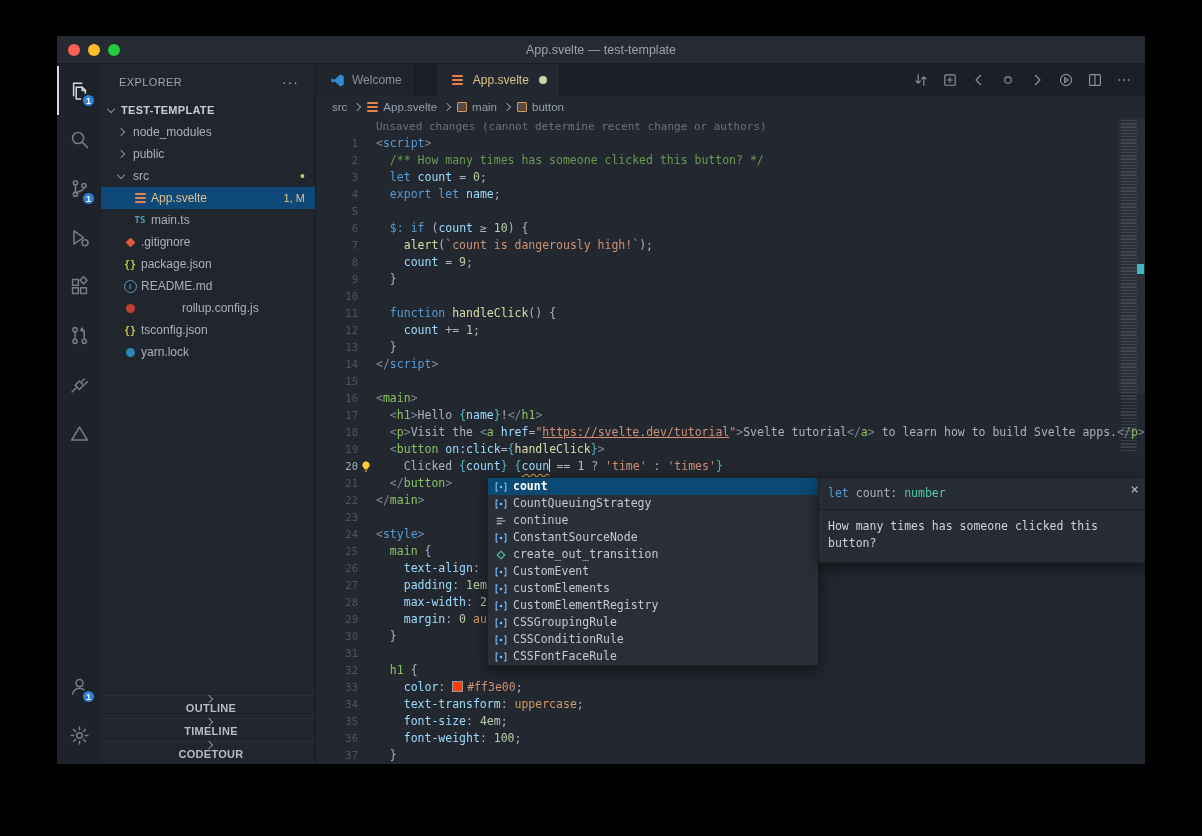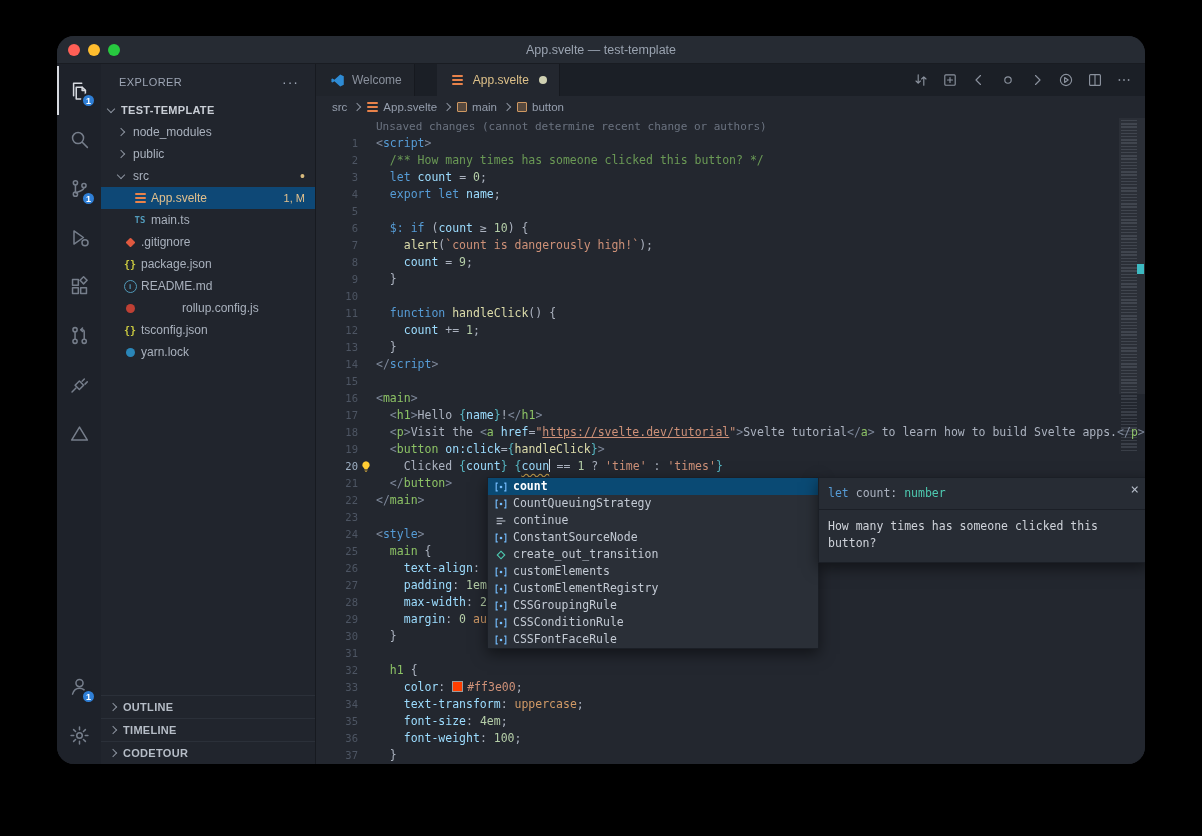--- a/index.html
+++ b/index.html
@@ -1,19 +1,19 @@
 <!DOCTYPE html>
 <html><head>
 <meta charset="utf-8">
 <style>
   html,body{margin:0;padding:0;background:#000;}
   .stage{position:relative;width:1202px;height:836px;background:#000;overflow:hidden;
          font-family:"Liberation Sans", sans-serif;}
   .window{position:absolute;left:57px;top:36px;width:1088px;height:728px;background:#23272f;
-          border-radius:17px;overflow:hidden;display:flex;flex-direction:column;
+          border-radius:2px;overflow:hidden;display:flex;flex-direction:column;
           box-shadow:0 20px 60px rgba(0,0,0,.75);}
   
   .titlebar{height:27px;flex:none;background:#262b33;border-bottom:1px solid #191c22;
             display:flex;align-items:center;justify-content:center;position:relative;}
   .traffic{position:absolute;left:11px;top:0;height:100%;display:flex;align-items:center;gap:8px;}
   .tl{width:12px;height:12px;border-radius:50%;}
   .tl.red{background:#ff5f56}.tl.yellow{background:#ffbd2e}.tl.green{background:#27c93f}
   .win-title{font-size:12.5px;color:#9aa3b0;}
   .body{flex:1;display:flex;min-height:0;}
   
@@ -47,21 +47,21 @@
   .f-ic{width:18px;flex:none;display:inline-flex;justify-content:center;align-items:center;}
   .txt-icon{font-family:"DejaVu Sans Mono",monospace;font-size:9px;font-weight:bold;}
   .diamond-icon{width:7px;height:7px;background:#e0593f;transform:rotate(45deg);border-radius:1px;display:inline-block;}
   .dot-icon{width:9px;height:9px;border-radius:50%;display:inline-block;}
   .circle-i{width:11px;height:11px;border-radius:50%;border:1px solid #519aba;color:#519aba;
             font-size:8px;font-weight:bold;display:inline-flex;align-items:center;justify-content:center;}
   .svelte-bars{display:inline-flex;flex-direction:column;gap:1.5px;}
   .svelte-bars i{width:11px;height:2.2px;background:#e8824a;border-radius:1px;display:block;}
   .sb-sections{flex:none;}
   .sb-section{height:22px;display:flex;align-items:center;border-top:1px solid #2b3039;
-              font-weight:bold;font-size:11px;color:#b6bdc7;letter-spacing:.3px;padding-left:6px;cursor:pointer;}
+              font-weight:bold;font-size:11px;color:#b6bdc7;letter-spacing:.3px;padding-left:6px;cursor:pointer;flex-direction:column;}
   
   .editorcol{flex:1;min-width:0;display:flex;flex-direction:column;background:#23272f;}
   .tabbar{height:32px;flex:none;background:#1b1f26;display:flex;align-items:stretch;}
   .tab{display:flex;align-items:center;gap:6px;padding:0 12px;font-size:12px;color:#8a919d;
        background:#20242b;border-right:1px solid #16191f;cursor:pointer;white-space:nowrap;}
   .tab.active{background:#23272f;color:#ddc089;}
   .dirty-dot{width:8px;height:8px;border-radius:50%;background:#cfd0b2;margin-left:4px;}
   .tab-actions{margin-left:auto;display:flex;align-items:center;gap:2px;padding-right:8px;color:#8a919d;}
   .ed-action{width:27px;height:27px;display:flex;align-items:center;justify-content:center;cursor:pointer;border-radius:4px;}
   .breadcrumbs{height:22px;flex:none;display:flex;align-items:center;padding:0 16px;gap:2px;
@@ -510,20 +510,25 @@
                       <path d="M11.7 3.5h1.8v9h-1.8"></path>
                       <circle cx="8" cy="8" r="1.5" fill="#75beff" stroke="none"></circle>
                     </svg></span><span>ConstantSourceNode</span></div>
                 <div class="suggest-item"><span class="k-ic"><svg width="14" height="14" viewBox="0 0 16 16" fill="none" stroke="#4ec9b0" stroke-width="1.3">
                       <rect x="5" y="5" width="6" height="6" transform="rotate(45 8 8)"></rect>
                     </svg></span><span>create_out_transition</span></div>
                 <div class="suggest-item"><span class="k-ic"><svg width="14" height="14" viewBox="0 0 16 16" fill="none" stroke="#75beff" stroke-width="1.3">
                       <path d="M4.3 3.5H2.5v9h1.8"></path>
                       <path d="M11.7 3.5h1.8v9h-1.8"></path>
                       <circle cx="8" cy="8" r="1.5" fill="#75beff" stroke="none"></circle>
+                    </svg></span><span>CustomEvent</span></div>
+                <div class="suggest-item"><span class="k-ic"><svg width="14" height="14" viewBox="0 0 16 16" fill="none" stroke="#75beff" stroke-width="1.3">
+                      <path d="M4.3 3.5H2.5v9h1.8"></path>
+                      <path d="M11.7 3.5h1.8v9h-1.8"></path>
+                      <circle cx="8" cy="8" r="1.5" fill="#75beff" stroke="none"></circle>
                     </svg></span><span>customElements</span></div>
                 <div class="suggest-item"><span class="k-ic"><svg width="14" height="14" viewBox="0 0 16 16" fill="none" stroke="#75beff" stroke-width="1.3">
                       <path d="M4.3 3.5H2.5v9h1.8"></path>
                       <path d="M11.7 3.5h1.8v9h-1.8"></path>
                       <circle cx="8" cy="8" r="1.5" fill="#75beff" stroke="none"></circle>
                     </svg></span><span>CustomElementRegistry</span></div>
                 <div class="suggest-item"><span class="k-ic"><svg width="14" height="14" viewBox="0 0 16 16" fill="none" stroke="#75beff" stroke-width="1.3">
                       <path d="M4.3 3.5H2.5v9h1.8"></path>
                       <path d="M11.7 3.5h1.8v9h-1.8"></path>
                       <circle cx="8" cy="8" r="1.5" fill="#75beff" stroke="none"></circle>

